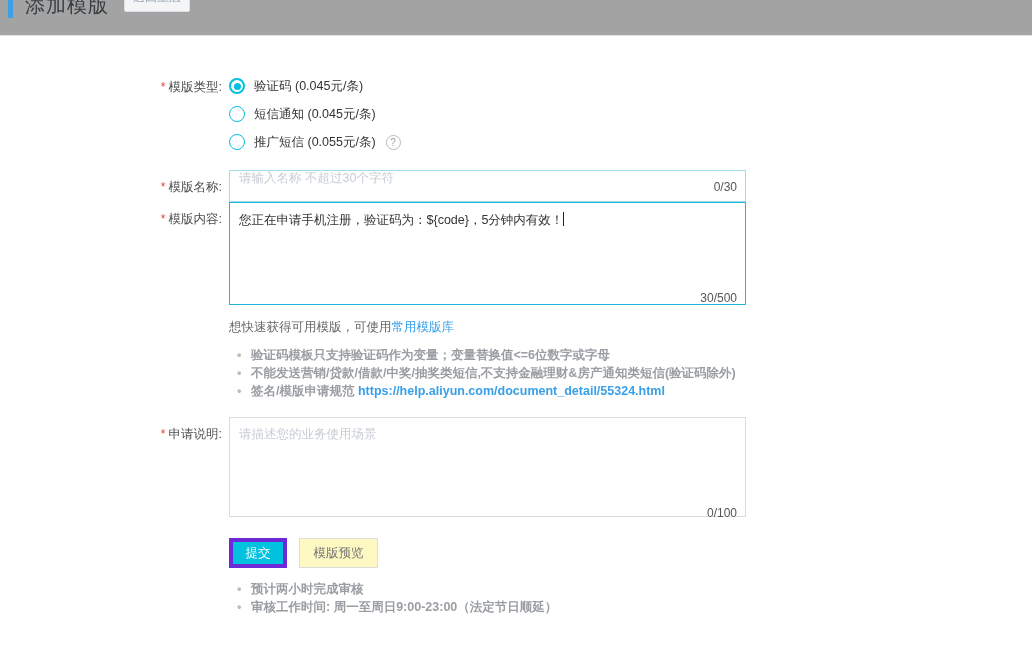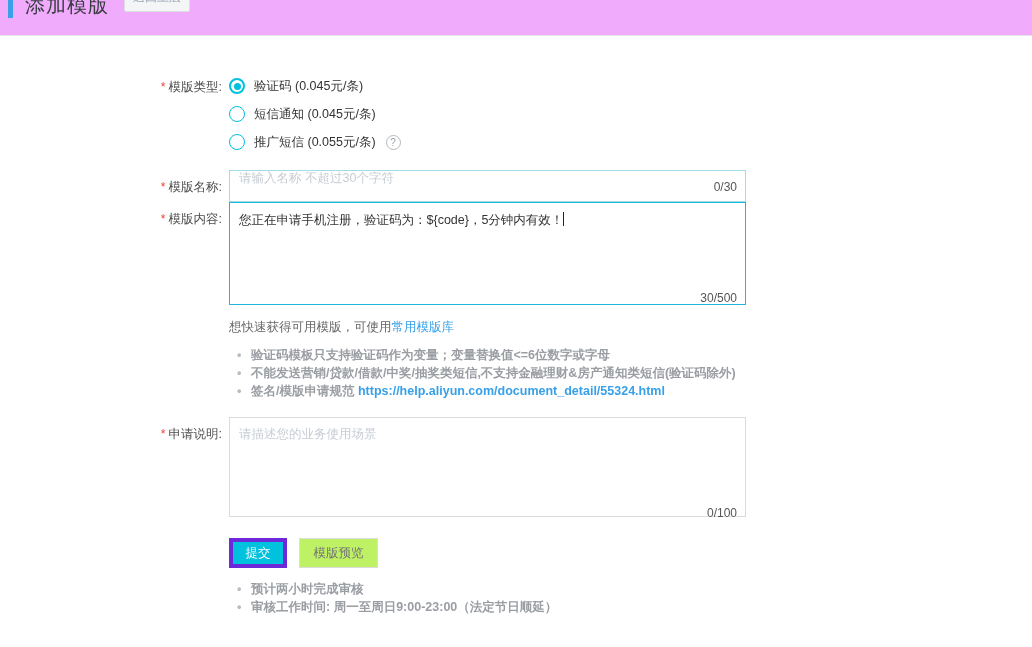--- a/index.html
+++ b/index.html
@@ -10,21 +10,21 @@
     color: #333;
     background: #ffffff;
     overflow: hidden;
     position: relative;
   }
 
   
   .page-header {
     position: relative;
     height: 36px;
-    background: #f0abfc;
+    background: #a3a3a3;
     border-bottom: 1px solid #e2e5e8;
     overflow: hidden;
   }
   .title-bar-accent {
     position: absolute;
     left: 8px; top: -6px;
     width: 5px; height: 24px;
     background: #3ba0e8;
   }
   .page-title {
@@ -201,21 +201,21 @@
   }
   .btn-primary {
     width: 58px;
     background: #00c1de;
     border: 4px solid #6d28d9;
     color: #ffffff;
   }
   .btn-secondary {
     width: 79px;
     margin-left: 12px;
-    background: #bef264;
+    background: #fef9c3;
     border: 1px solid #dddddd;
     color: #737373;
   }
 
   .footer-notes { margin-top: 12px; }
 </style>
 </head>
 <body>
 
 <div class="page-header">

